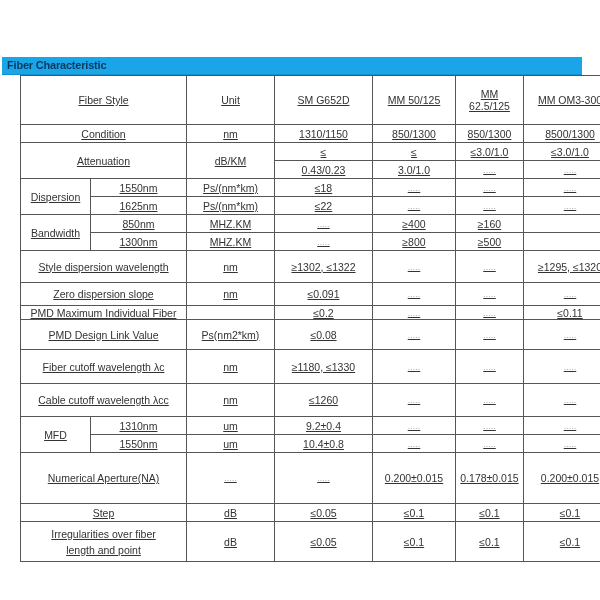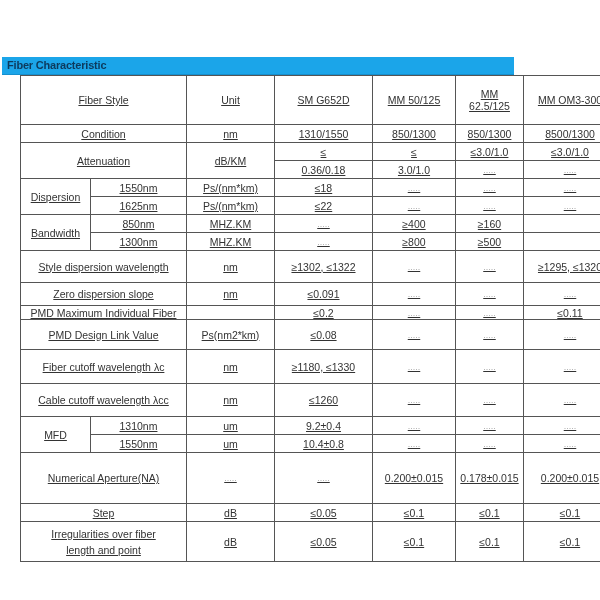--- a/index.html
+++ b/index.html
@@ -1,18 +1,18 @@
 <!DOCTYPE html>
 <html><head>
 <meta charset="utf-8">
 <style>
   html, body { margin: 0; padding: 0; background: #ffffff; }
   body { width: 600px; height: 600px; position: relative; overflow: hidden;
          font-family: "Liberation Sans", "DejaVu Sans", sans-serif; color: #333; }
-  .title-bar { position: absolute; left: 2px; top: 57px; width: 512px; height: 18px;
+  .title-bar { position: absolute; left: 2px; top: 57px; width: 580px; height: 18px;
                background: #1ba5e9; border-bottom: 1px solid #1590cf; box-sizing: border-box; }
   .title-bar span { position: absolute; left: 5px; top: 2px; font-size: 11px; font-weight: bold;
                     color: #0d3a5c; letter-spacing: -0.2px; }
   table { position: absolute; left: 20px; top: 75px; width: 596px; border-collapse: collapse;
           table-layout: fixed; text-decoration: underline; }
   td { border: 1px solid #555; text-align: center; vertical-align: middle; font-size: 10.5px;
        padding: 0; color: #333; line-height: 12px; overflow: hidden; }
   td.dots { color: #aaa; font-size: 9px; }
   .outer-bottom { border-bottom: 1.5px solid #555; margin-left: 44px; }
 </style>
@@ -40,36 +40,36 @@
     <td>Unit</td>
     <td>SM G652D</td>
     <td>MM 50/125</td>
     <td style="padding:12px 12px">MM 62.5/125</td>
     <td>MM OM3-300</td>
   </tr>
 
   <tr style="height:18px">
     <td colspan="2">Condition</td>
     <td>nm</td>
-    <td>1310/1550</td>
+    <td>1310/1150</td>
     <td>850/1300</td>
     <td>850/1300</td>
     <td>8500/1300</td>
   </tr>
 
   <tr style="height:18px">
     <td colspan="2" rowspan="2">Attenuation</td>
     <td rowspan="2">dB/KM</td>
     <td>≤</td>
     <td>≤</td>
     <td>≤3.0/1.0</td>
     <td>≤3.0/1.0</td>
   </tr>
   <tr style="height:18px">
-    <td>0.36/0.18</td>
+    <td>0.43/0.23</td>
     <td>3.0/1.0</td>
     <td class="dots">.....</td>
     <td class="dots">.....</td>
   </tr>
 
   <tr style="height:18px">
     <td rowspan="2">Dispersion</td>
     <td>1550nm</td>
     <td>Ps/(nm*km)</td>
     <td>≤18</td>

